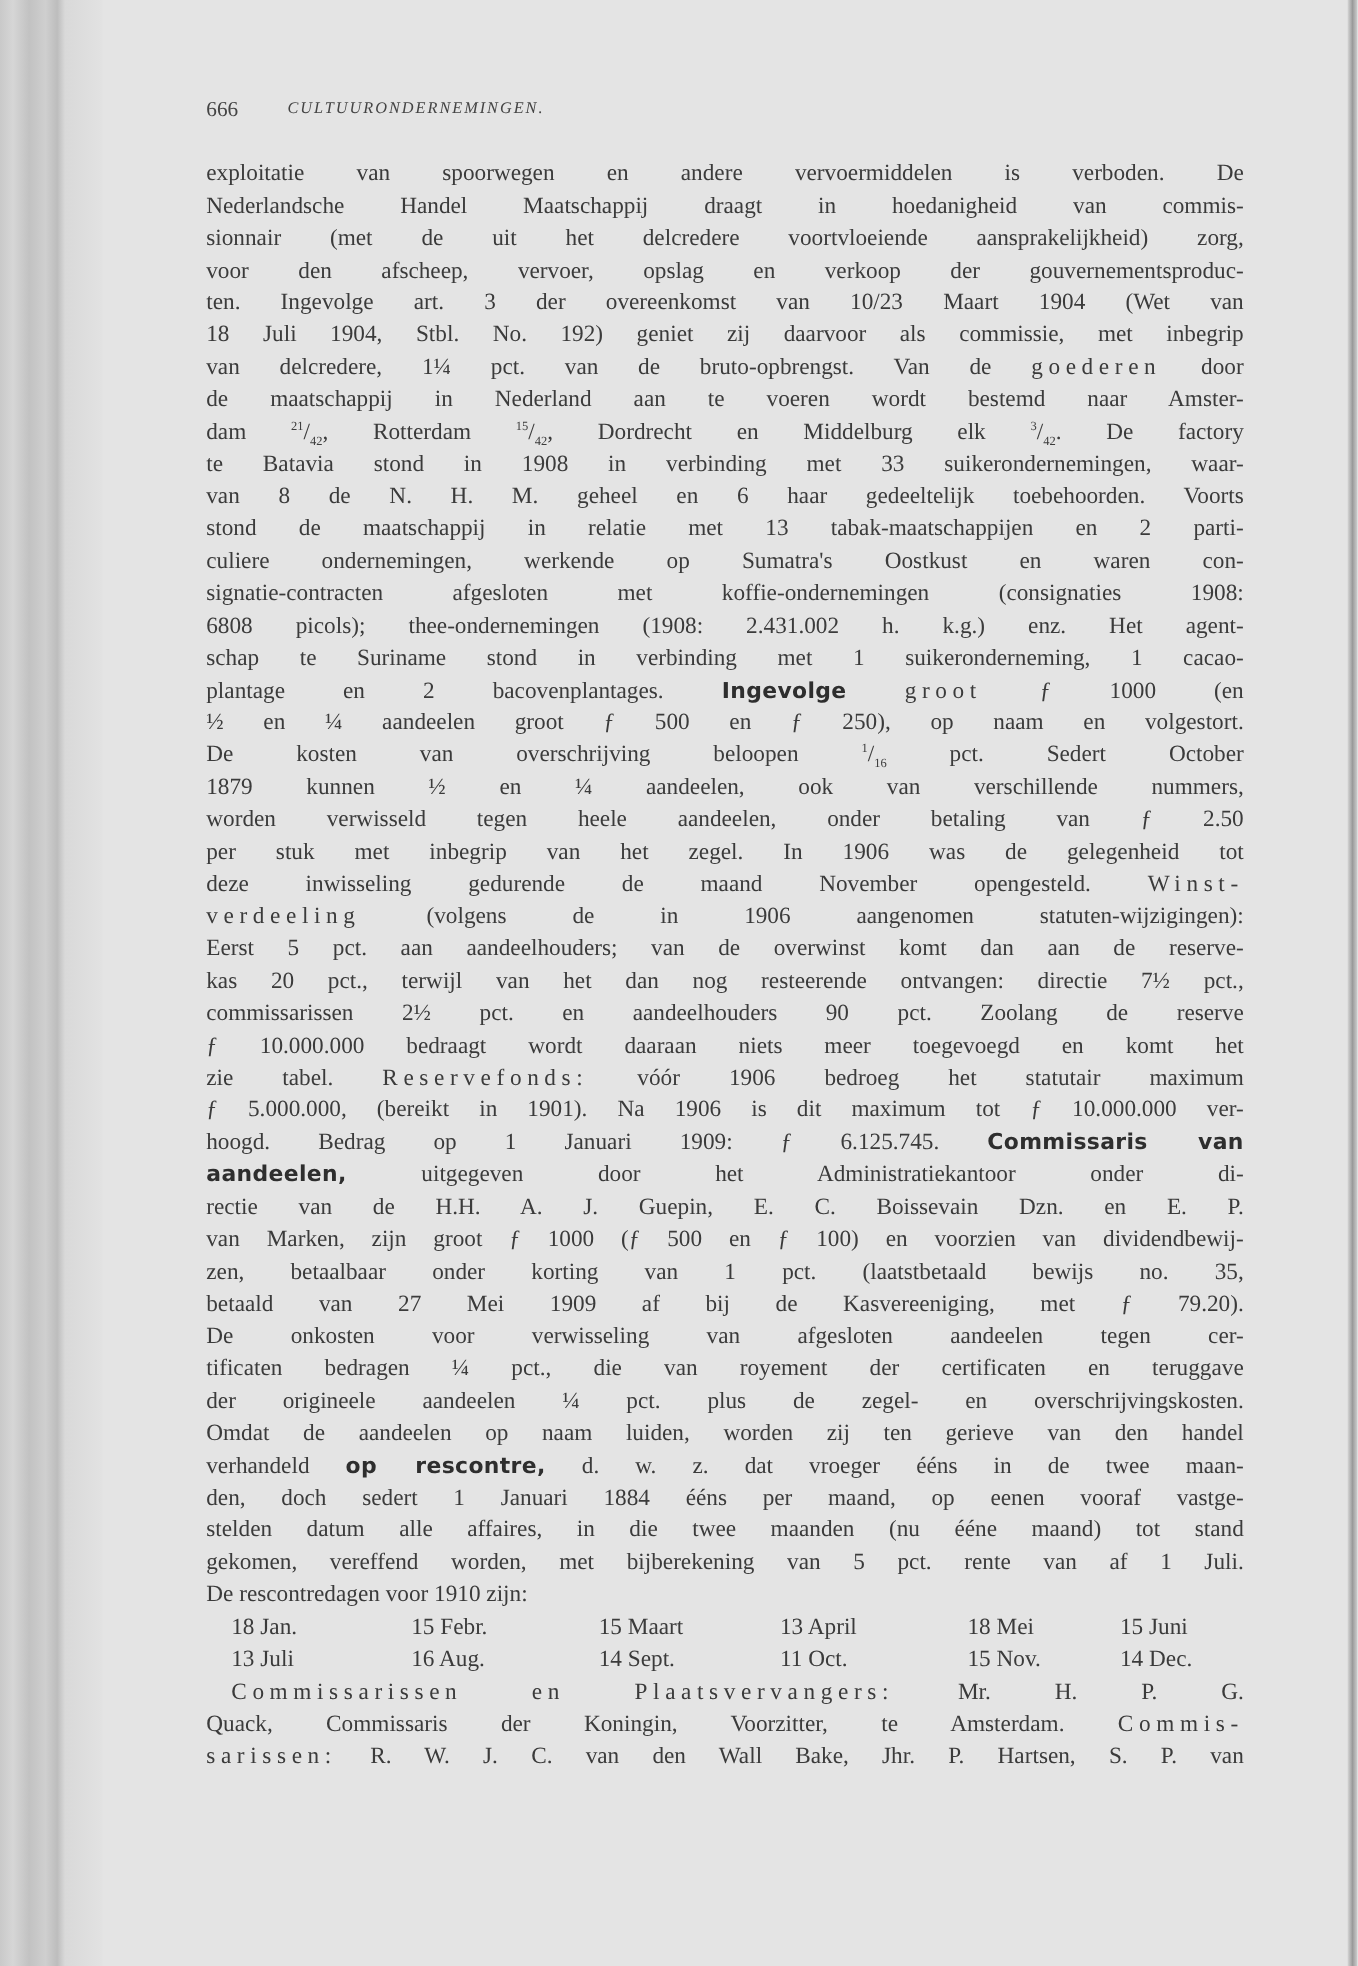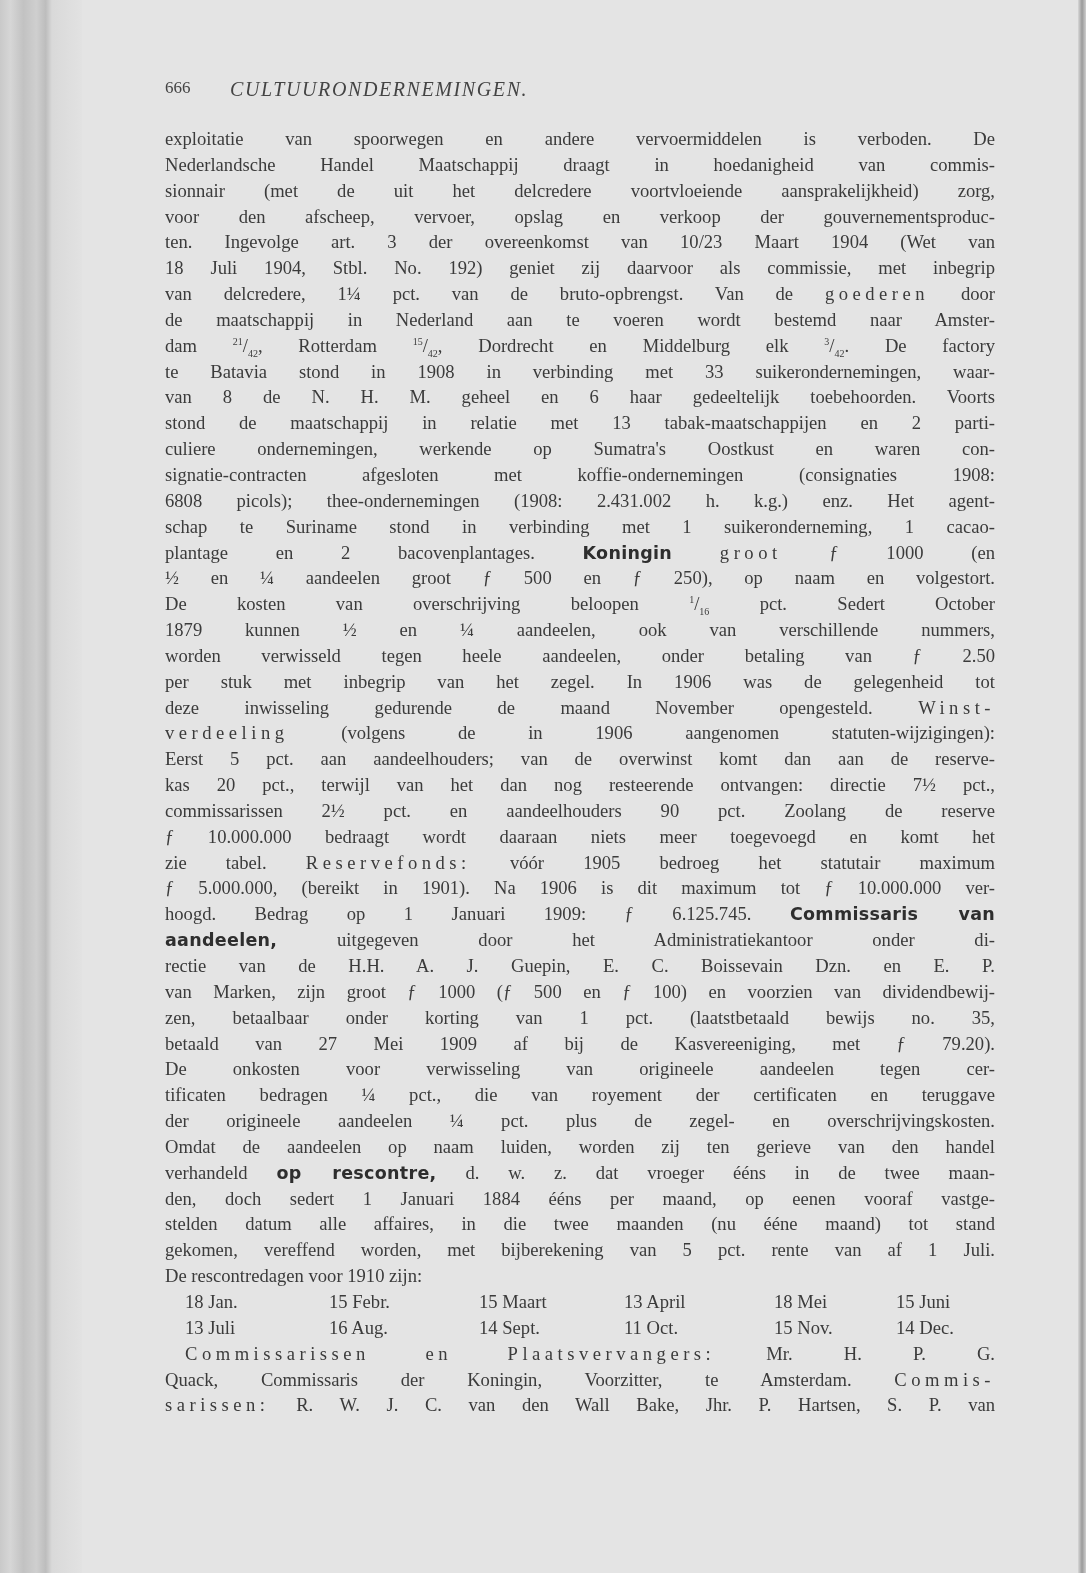--- a/index.html
+++ b/index.html
@@ -25,21 +25,21 @@
     position: absolute; left: 165px; top: 72px; width: 830px;
   }
   .running-head {
     position: relative; height: 34px;
     font-family: "Liberation Serif", serif;
   }
   .page-number {
     position: absolute; left: 0; top: 6px; font-size: 17px; color: #444;
   }
   .running-title {
-    position: absolute; left: 65px; top: 6px; font-size: 20px; font-style: italic;
+    position: absolute; left: 65px; top: 6px; font-size: 13px; font-style: italic;
     letter-spacing: 1.6px; color: #444;
   }
   .body {
     margin-top: 20px;
     font-family: "Liberation Serif", serif;
     font-size: 18.6px;
     line-height: 25.85px;
     color: #3b3b3b;
   }
   .line {
@@ -80,41 +80,41 @@
     <span class="line"><span>van delcredere, 1¼ pct. van de bruto-opbrengst. Van de</span> <span class="spaced">goederen</span> <span>door</span></span>
     <span class="line">de maatschappij in Nederland aan te voeren wordt bestemd naar Amster-</span>
     <span class="line"><span>dam</span> <sup>21</sup>/<sub>42</sub><span>, Rotterdam</span> <sup>15</sup>/<sub>42</sub><span>, Dordrecht en Middelburg elk</span> <sup>3</sup>/<sub>42</sub><span>. De factory</span></span>
     <span class="line">te Batavia stond in 1908 in verbinding met 33 suikerondernemingen, waar-</span>
     <span class="line">van 8 de N. H. M. geheel en 6 haar gedeeltelijk toebehoorden. Voorts</span>
     <span class="line">stond de maatschappij in relatie met 13 tabak-maatschappijen en 2 parti-</span>
     <span class="line">culiere ondernemingen, werkende op Sumatra's Oostkust en waren con-</span>
     <span class="line">signatie-contracten afgesloten met koffie-ondernemingen (consignaties 1908:</span>
     <span class="line">6808 picols); thee-ondernemingen (1908: 2.431.002 h. k.g.) enz. Het agent-</span>
     <span class="line">schap te Suriname stond in verbinding met 1 suikeronderneming, 1 cacao-</span>
-    <span class="line"><span>plantage en 2 bacovenplantages.</span> <span class="bold">Koningin</span> <span class="spaced">groot</span> <span>ƒ 1000 (en</span></span>
+    <span class="line"><span>plantage en 2 bacovenplantages.</span> <span class="bold">Ingevolge</span> <span class="spaced">groot</span> <span>ƒ 1000 (en</span></span>
     <span class="line">½ en ¼ aandeelen groot ƒ 500 en ƒ 250), op naam en volgestort.</span>
     <span class="line"><span>De kosten van overschrijving beloopen</span> <sup>1</sup>/<sub>16</sub> <span>pct. Sedert October</span></span>
     <span class="line">1879 kunnen ½ en ¼ aandeelen, ook van verschillende nummers,</span>
     <span class="line">worden verwisseld tegen heele aandeelen, onder betaling van ƒ 2.50</span>
     <span class="line">per stuk met inbegrip van het zegel. In 1906 was de gelegenheid tot</span>
     <span class="line"><span>deze inwisseling gedurende de maand November opengesteld.</span> <span class="spaced">Winst-</span></span>
     <span class="line"><span class="spaced">verdeeling</span> <span>(volgens de in 1906 aangenomen statuten-wijzigingen):</span></span>
     <span class="line">Eerst 5 pct. aan aandeelhouders; van de overwinst komt dan aan de reserve-</span>
     <span class="line">kas 20 pct., terwijl van het dan nog resteerende ontvangen: directie 7½ pct.,</span>
     <span class="line">commissarissen 2½ pct. en aandeelhouders 90 pct. Zoolang de reserve</span>
     <span class="line">ƒ 10.000.000 bedraagt wordt daaraan niets meer toegevoegd en komt het</span>
-    <span class="line"><span>zie tabel.</span> <span class="spaced">Reservefonds:</span> <span>vóór 1905 bedroeg het statutair maximum</span></span>
+    <span class="line"><span>zie tabel.</span> <span class="spaced">Reservefonds:</span> <span>vóór 1906 bedroeg het statutair maximum</span></span>
     <span class="line">ƒ 5.000.000, (bereikt in 1901). Na 1906 is dit maximum tot ƒ 10.000.000 ver-</span>
     <span class="line"><span>hoogd. Bedrag op 1 Januari 1909: ƒ 6.125.745.</span> <span class="bold">Commissaris van</span></span>
     <span class="line"><span class="bold">aandeelen,</span> <span>uitgegeven door het Administratiekantoor onder di-</span></span>
     <span class="line">rectie van de H.H. A. J. Guepin, E. C. Boissevain Dzn. en E. P.</span>
     <span class="line">van Marken, zijn groot ƒ 1000 (ƒ 500 en ƒ 100) en voorzien van dividendbewij-</span>
     <span class="line">zen, betaalbaar onder korting van 1 pct. (laatstbetaald bewijs no. 35,</span>
     <span class="line">betaald van 27 Mei 1909 af bij de Kasvereeniging, met ƒ 79.20).</span>
-    <span class="line">De onkosten voor verwisseling van origineele aandeelen tegen cer-</span>
+    <span class="line">De onkosten voor verwisseling van afgesloten aandeelen tegen cer-</span>
     <span class="line">tificaten bedragen ¼ pct., die van royement der certificaten en teruggave</span>
     <span class="line">der origineele aandeelen ¼ pct. plus de zegel- en overschrijvingskosten.</span>
     <span class="line">Omdat de aandeelen op naam luiden, worden zij ten gerieve van den handel</span>
     <span class="line"><span>verhandeld</span> <span class="bold">op rescontre,</span> <span>d. w. z. dat vroeger ééns in de twee maan-</span></span>
     <span class="line">den, doch sedert 1 Januari 1884 ééns per maand, op eenen vooraf vastge-</span>
     <span class="line">stelden datum alle affaires, in die twee maanden (nu ééne maand) tot stand</span>
     <span class="line">gekomen, vereffend worden, met bijberekening van 5 pct. rente van af 1 Juli.</span>
     <span class="line last">De rescontredagen voor 1910 zijn:</span>
 
     <div class="dates">

